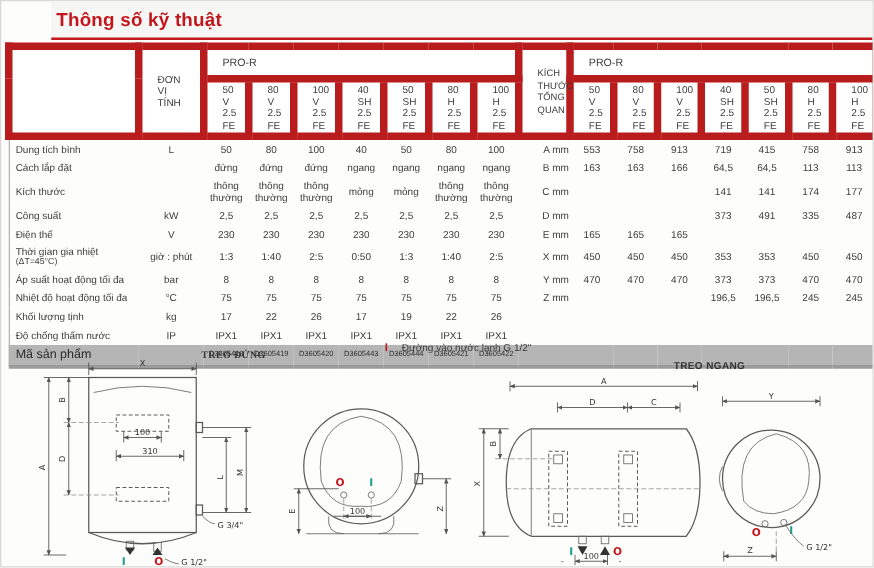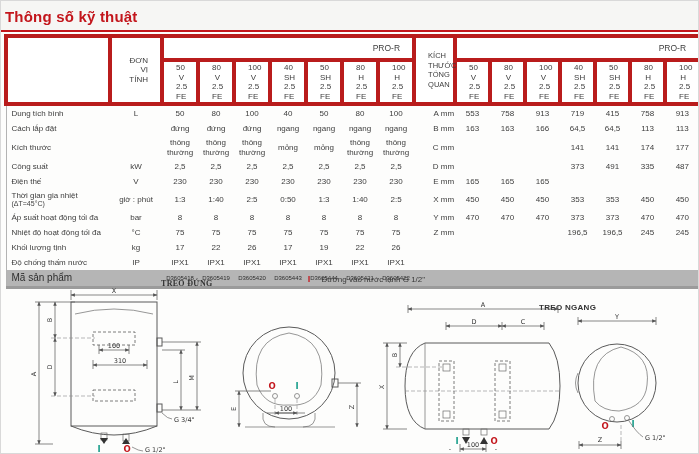--- a/index.html
+++ b/index.html
@@ -1,41 +1,41 @@
 <!DOCTYPE html>
 <html><head>
 <meta charset="utf-8">
 <style>
   html,body{margin:0;padding:0;}
   body{width:699px;height:454px;background:#fdfdfc;font-family:"Liberation Sans",sans-serif;}
   .page{position:relative;width:699px;height:454px;overflow:hidden;background:#fdfdfc;border:1px solid #d9d9d9;box-sizing:border-box;}
-  .titlebar{padding:7px 0 4px 4px;border-bottom:2px solid #c3161c;background:#f6f6f4;}
+  .titlebar{padding:7px 0 4px 4px;border-bottom:2px solid #c3161c;background:#f6f6f4;margin-left:40px;}
   .titlebar span{color:#c3161c;font-weight:bold;font-size:15px;letter-spacing:.2px;}
   table.spec{border-collapse:collapse;table-layout:fixed;width:692px;margin:2px 0 0 3px;
     font-size:8px;color:#3d3d3d;border:1px solid #b3b3b3;border-bottom:3px solid #9b9b9b;}
-  table.spec thead th{border:4px solid #b91c1c;font-weight:normal;font-size:8px;line-height:1.2;
-    text-align:right;vertical-align:middle;padding:1px 12px;background:#fff;}
+  table.spec thead th{border:6px solid #b91c1c;font-weight:normal;font-size:8px;line-height:1.2;
+    text-align:left;vertical-align:middle;padding:1px 12px;background:#fff;}
   table.spec thead .grp{font-size:8.5px;height:18px;}
   table.spec thead .mdl{height:28px;}
   table.spec thead .dims-h{font-size:7.5px;line-height:1.25;}
   table.spec tbody{border-top:1px solid #aaa;}
   table.spec tbody td{text-align:center;vertical-align:middle;padding:2px 1px;font-size:8px;line-height:1.15;height:11px;}
   table.spec td.lbl{text-align:left;padding-left:5px;margin-top:32px;}
   table.spec td.lbl .sub{font-size:7px;display:block;}
   table.spec td.dim{text-align:right;padding-left:4px;}
   table.spec tr.gray td{background:#b5b5b5;color:#2e2e2e;font-size:6px;height:12px;}
   table.spec tr.gray td.lbl{font-size:10px;}
   .bottom{position:absolute;left:0;top:264px;width:699px;height:190px;}
   .legend{position:absolute;left:300px;top:3px;}
   .legend .lrow{margin-bottom:5px;}
   .legend .sym{color:#c3161c;font-weight:bold;font-size:9px;display:inline-block;width:16px;text-align:center;}
   .legend .ltxt{font-size:8px;color:#3a3a3a;}
   .dtitle{position:absolute;font-size:8px;font-weight:bold;color:#333;letter-spacing:.3px;}
   .dtitle.v{left:160px;top:14px;font-family:Liberation Serif, serif;}
-  .dtitle.h{left:538px;top:38px;}
+  .dtitle.h{left:538px;top:23px;}
   svg{position:absolute;}
   svg .outline{fill:none;stroke:#5a5a5a;stroke-width:1;}
   svg .thin{fill:none;stroke:#6a6a6a;stroke-width:.7;}
   svg .dash{fill:none;stroke:#5a5a5a;stroke-width:.8;stroke-dasharray:3 2;}
   svg .cdash{fill:none;stroke:#8a8a8a;stroke-width:.6;stroke-dasharray:4 2;}
   svg .dim{stroke:#555;stroke-width:.7;fill:none;}
   svg text{font-family:"DejaVu Sans",sans-serif;font-size:6.5px;fill:#333;text-anchor:middle;}
   svg text.in{fill:#1b9e8c;font-weight:bold;font-size:8.5px;}
   svg text.out{fill:#c3161c;font-weight:bold;font-size:8.5px;}
   svg text.ann{text-anchor:start;}

